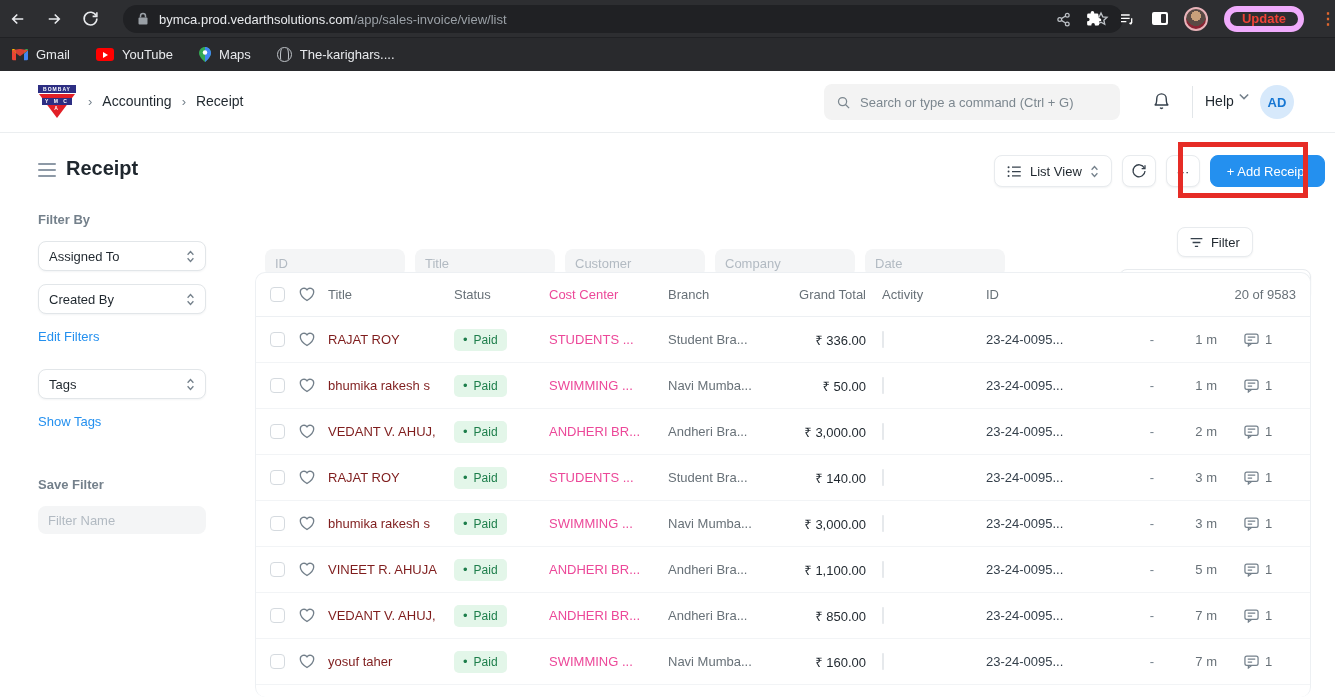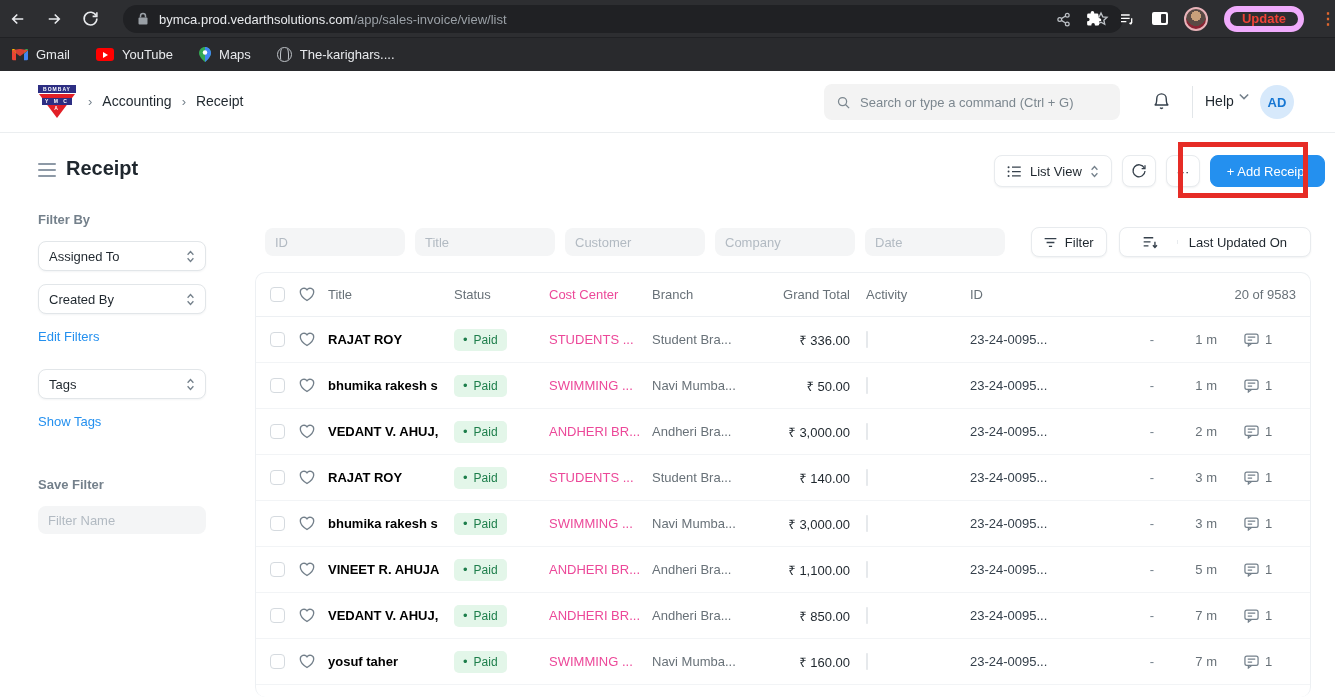--- a/index.html
+++ b/index.html
@@ -61,39 +61,39 @@
   .sb-label { font-size:13px; font-weight:bold; color:#74808b; margin-bottom:14px; }
   .sb-select { height:30px; background:#fff; border:1px solid #e2e6e9; box-shadow:0 1px 2px rgba(25,39,52,.05); border-radius:8px; display:flex; align-items:center; justify-content:space-between; padding:0 10px; font-size:13px; color:#1f272e; margin-bottom:13px; cursor:pointer; }
   .sb-link { font-size:13px; color:#2490ef; cursor:pointer; margin-bottom:15px; display:inline-block; }
   .sb-input { width:168px; height:28px; background:#f4f5f6; border:none; border-radius:8px; padding:0 10px; font-size:13px; font-family:"Liberation Sans",sans-serif; color:#1f272e; outline:none; }
   .sb-input::placeholder { color:#b2bac2; }
 
   
   .filter-row { position:absolute; left:265px; top:227px; width:1046px; display:flex; align-items:center; }
   .f-input { width:140px; height:28px; background:#f4f5f6; border:none; border-radius:8px; padding:0 10px; font-size:13px; color:#1f272e; margin-right:10px; outline:none; font-family:"Liberation Sans",sans-serif; }
   .f-input::placeholder { color:#b2bac2; }
-  .filter-actions { margin-left:auto; display:flex; align-items:center; gap:12px; }
+  .filter-actions { margin-left:auto; display:flex; align-items:center; gap:12px;flex-direction:column; }
   .btn-small { height:30px; }
   .sort-group { display:flex; align-items:stretch; padding:12px; overflow:hidden; }
   .sort-group .seg { display:flex; align-items:center; padding:0 11px; gap:8px; }
   .sort-group .seg + .seg { border-left:1px solid #e8ebee; }
 
   
   .card { position:absolute; left:255px; top:272px; width:1056px; height:425px; background:#fff; border:1px solid #edf0f3; border-radius:10px; border-bottom:none; }
   .lrow { display:flex; align-items:center; height:46px; padding:0 14px; border-bottom:1px solid #f2f4f6; font-size:13px; }
   .lrow.header { height:44px; color:#687178; border-bottom:1px solid #edf0f3; }
   .checkbox { width:15px; height:15px; border:1px solid #d5dadf; border-radius:4px; background:#fff; cursor:pointer; flex:none; }
   .c-heart { margin-left:14px; flex:none; width:17px; color:#74808b; cursor:pointer; display:flex; }
-  .c-title { width:124px; margin-left:12px; font-weight:bold; color:#000000; white-space:nowrap; overflow:hidden; }
+  .c-title { width:124px; margin-left:12px; font-weight:normal; color:#7f1d1d; white-space:nowrap; overflow:hidden; }
   .lrow.header .c-title { font-weight:normal; color:#687178; }
   .c-status { width:97px; padding-left:2px; }
   .badge-paid { display:inline-flex; align-items:center; gap:6px; background:#e3f6e9; color:#1d7e4b; font-size:12px; border-radius:5px; padding:4px 9px; }
   .badge-paid .dot { font-size:13px; line-height:6px; }
   .c-cc { width:103px; color:#ec4899; white-space:nowrap; overflow:hidden; }
-  .c-branch { width:96px; color:#687178; white-space:nowrap; overflow:hidden; }
+  .c-branch { width:96px; color:#687178; white-space:nowrap; overflow:hidden;margin-left:16px; }
   .c-total { width:102px; text-align:right; color:#1f272e; white-space:nowrap; }
   .lrow.header .c-total { color:#687178; }
   .c-activity { width:104px; margin-left:16px; flex:none; }
   .act-box { width:15px; height:15px; background:#f0f2f4; border:1px solid #e6e9ec; border-radius:4px; }
   .c-id { width:150px; color:#36414c; white-space:nowrap; }
   .lrow.header .c-id { color:#687178; }
   .c-dash { margin-left:auto; width:14px; text-align:center; color:#74808b; }
   .c-time { width:46px; text-align:right; color:#687178; margin-left:12px; white-space:nowrap; }
   .c-comment { display:flex; align-items:center; gap:6px; color:#687178; margin-left:27px; width:52px; }
   .c-count { margin-left:auto; color:#687178; }

